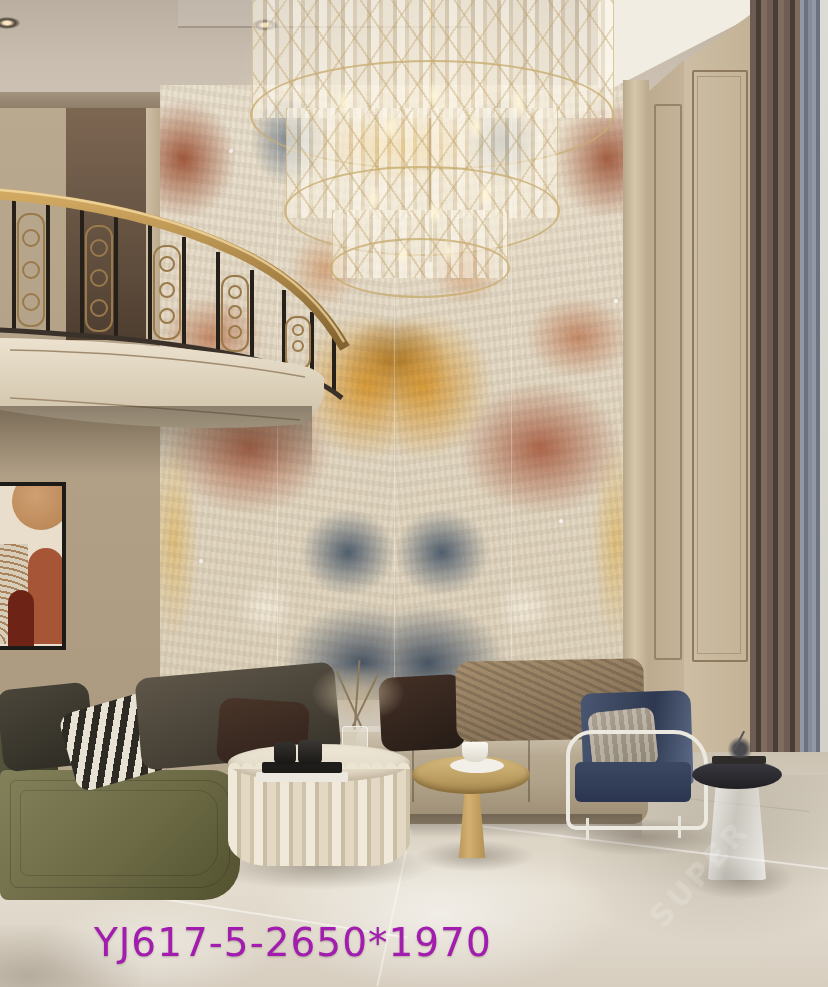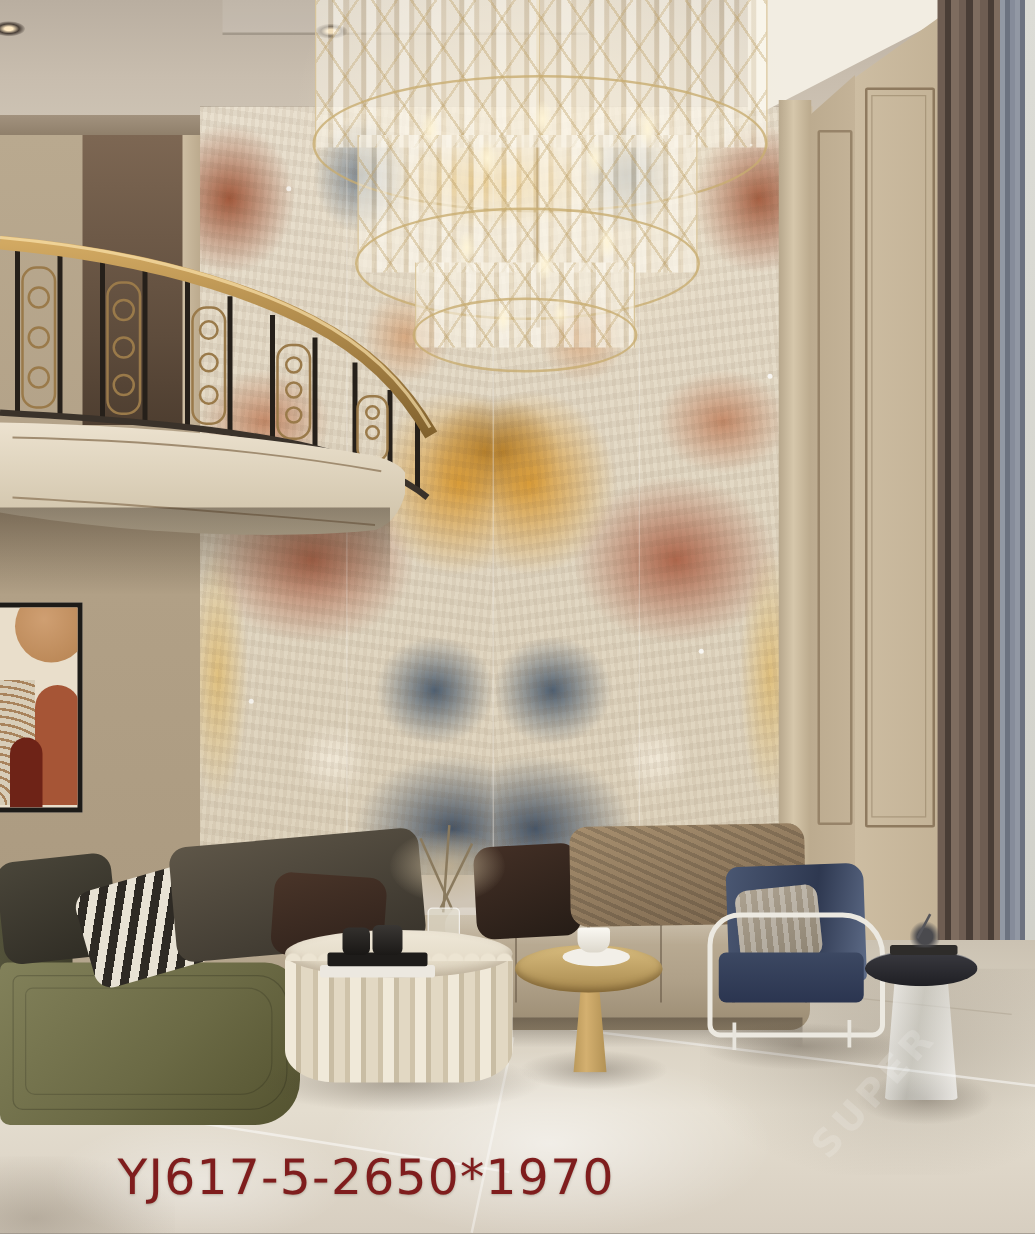--- a/index.html
+++ b/index.html
@@ -238,21 +238,21 @@
   .decor-stick{left:738px;top:730px;width:2px;height:22px;background:#55555a;transform:rotate(28deg);}
 
   
   .fshadow{background:radial-gradient(ellipse at center, rgba(70,60,48,.35), rgba(70,60,48,0) 70%);}
   .sh-ct{left:205px;top:842px;width:230px;height:48px;}
   .sh-gt{left:415px;top:840px;width:120px;height:32px;}
   .sh-chair{left:560px;top:818px;width:160px;height:38px;}
   .sh-glass{left:685px;top:858px;width:110px;height:42px;}
 
   
-  .model-label{left:94px;top:920px;width:420px;height:50px;color:#7f1d1d;font-size:39px;
+  .model-label{left:94px;top:920px;width:420px;height:50px;color:#a21caf;font-size:39px;
     letter-spacing:1px;white-space:nowrap;text-shadow:0 1px 2px rgba(90,80,60,.35);}
   .watermark{left:668px;top:828px;width:160px;height:140px;color:rgba(255,255,255,.16);
     font-size:30px;font-weight:bold;letter-spacing:4px;transform:rotate(-48deg);}
 </style>
 </head>
 <body>
 
 <div id="shot">
 
   <div class="abs ceiling"></div>

